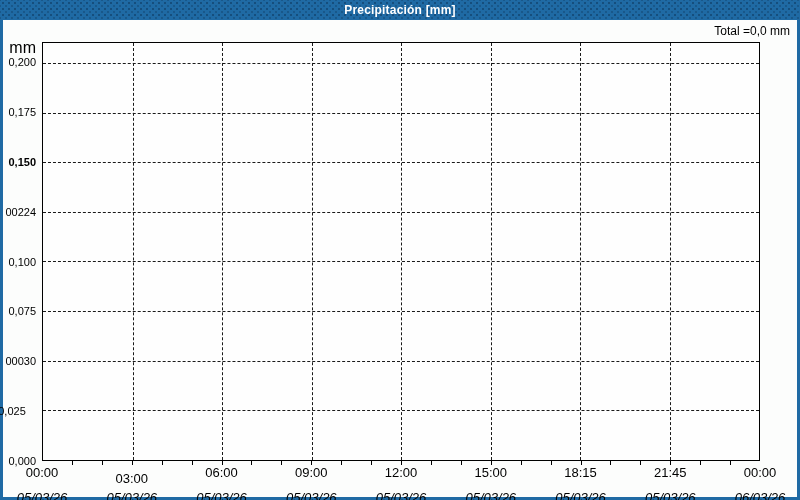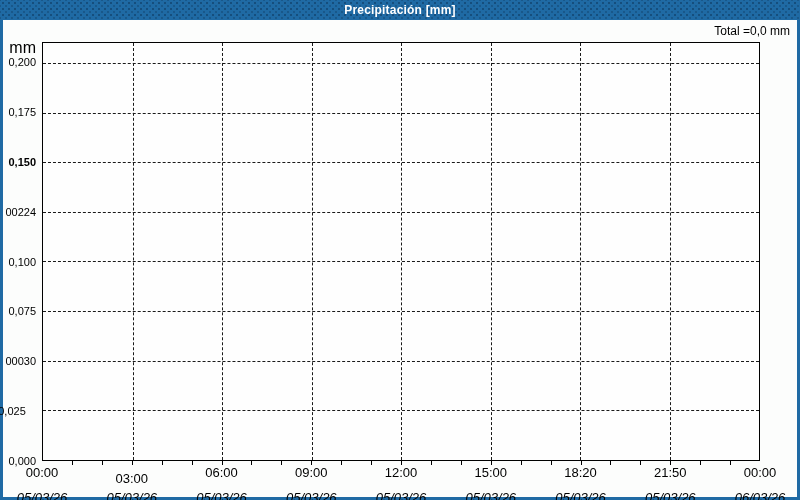--- a/index.html
+++ b/index.html
@@ -161,21 +161,21 @@
       <div class="x-time-label" style="left: 89.8px; margin-top: 6px;">03:00</div>
       <div class="x-date-label" style="left: 89.8px;">05/03/26</div>
       <div class="x-time-label" style="left: 179.5px;">06:00</div>
       <div class="x-date-label" style="left: 179.5px;">05/03/26</div>
       <div class="x-time-label" style="left: 269.3px;">09:00</div>
       <div class="x-date-label" style="left: 269.3px;">05/03/26</div>
       <div class="x-time-label" style="left: 359px;">12:00</div>
       <div class="x-date-label" style="left: 359px;">05/03/26</div>
       <div class="x-time-label" style="left: 448.8px;">15:00</div>
       <div class="x-date-label" style="left: 448.8px;">05/03/26</div>
-      <div class="x-time-label" style="left: 538.5px;">18:20</div>
+      <div class="x-time-label" style="left: 538.5px;">18:15</div>
       <div class="x-date-label" style="left: 538.5px;">05/03/26</div>
-      <div class="x-time-label" style="left: 628.3px;">21:50</div>
+      <div class="x-time-label" style="left: 628.3px;">21:45</div>
       <div class="x-date-label" style="left: 628.3px;">05/03/26</div>
       <div class="x-time-label" style="left: 718px;">00:00</div>
       <div class="x-date-label" style="left: 718px;">06/03/26</div>
     </div>
 
 </div>
 
 </body></html>

